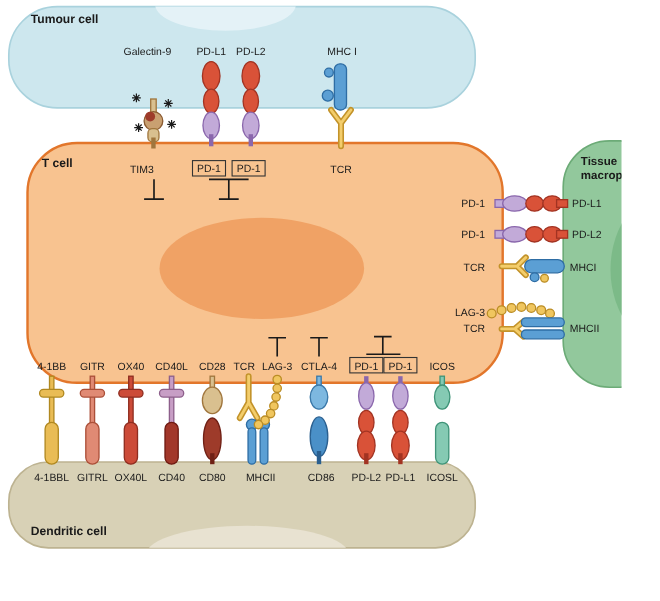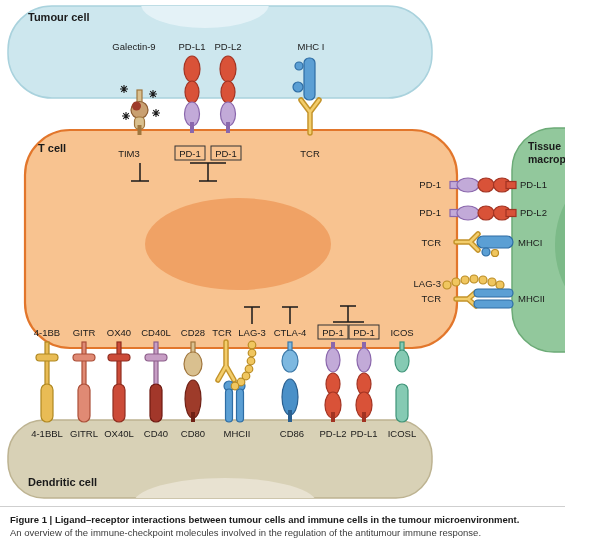--- a/index.html
+++ b/index.html
@@ -266,17 +266,13 @@
   <text x="119" y="437" class="mid">OX40L</text>
   <text x="156" y="437" class="mid">CD40</text>
   <text x="193" y="437" class="mid">CD80</text>
   <text x="237" y="437" class="mid">MHCII</text>
   <text x="292" y="437" class="mid">CD86</text>
   <text x="333" y="437" class="mid">PD-L2</text>
   <text x="364" y="437" class="mid">PD-L1</text>
   <text x="402" y="437" class="mid">ICOSL</text>
 </svg>
 
-<div class="caption">
-  <div class="cap-title">Figure 1 | Ligand–receptor interactions between tumour cells and immune cells in the tumour microenvironment.</div>
-  <div class="cap-body">An overview of the immune-checkpoint molecules involved in the regulation of the antitumour immune response.</div>
 </div>
-</div>
 
 </body></html>

